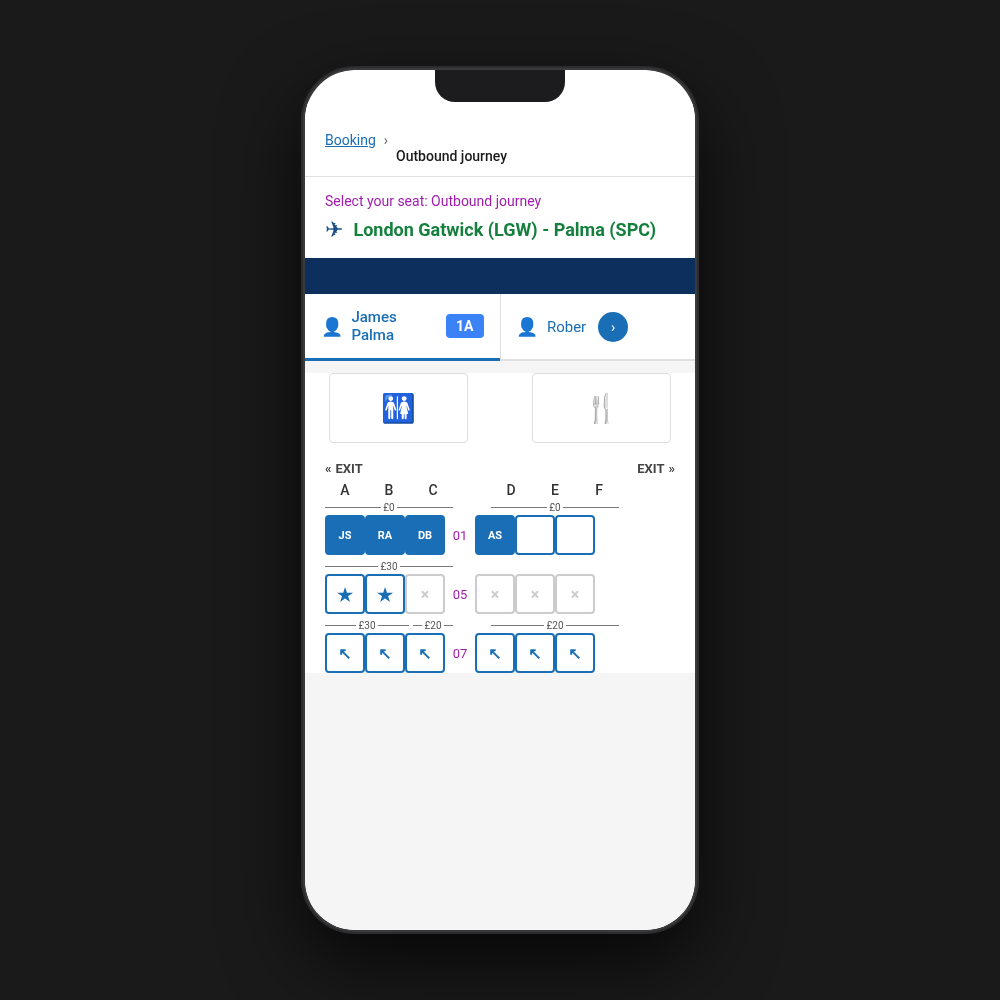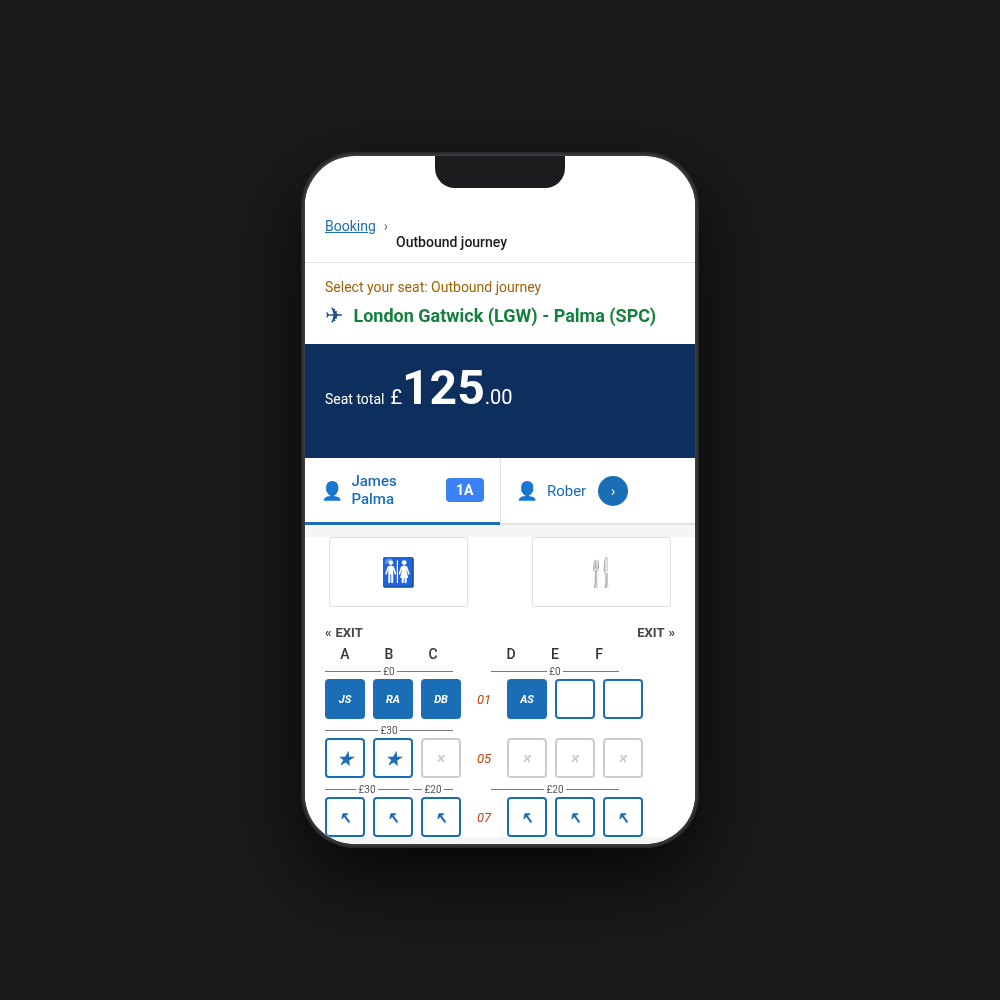--- a/index.html
+++ b/index.html
@@ -9,21 +9,21 @@
       display: flex;
       justify-content: center;
       align-items: center;
       width: 1000px;
       height: 1000px;
       font-family: -apple-system, BlinkMacSystemFont, 'Segoe UI', Roboto, sans-serif;
     }
 
     .phone-frame {
       width: 390px;
-      height: 688px;
+      height: 860px;
       background: #1c1c1e;
       border-radius: 50px;
       position: relative;
       box-shadow: 
         0 0 0 2px #3a3a3c,
         0 0 0 4px #2c2c2e,
         0 30px 80px rgba(0,0,0,0.8);
       overflow: hidden;
     }
 
@@ -87,21 +87,21 @@
       margin-top: 32px;
     }
 
     
     .flight-info {
       background: white;
       padding: 16px 20px;
     }
 
     .flight-subtitle {
-      color: #a16207;
+      color: #a21caf;
       font-size: 14px;
       margin-bottom: 8px;
     }
 
     .flight-route {
       display: flex;
       align-items: center;
       gap: 10px;
     }
 
@@ -286,24 +286,23 @@
       text-align: center;
     }
 
     .col-spacer {
       
     }
 
     .seat-row {
       display: grid;
       grid-template-columns: 40px 40px 40px 30px 40px 40px 40px;
-      gap: 8px;
+      gap: 0;
       margin-bottom: 6px;
       align-items: center;
-      font-style: italic;
     }
 
     .seat {
       width: 40px;
       height: 40px;
       border-radius: 4px;
       display: flex;
       align-items: center;
       justify-content: center;
       font-size: 11px;
@@ -341,21 +340,21 @@
     .seat-restricted {
       background: white;
       border: 2px solid #1a6eb5;
       color: #1a6eb5;
       font-size: 14px;
     }
 
     .row-number {
       text-align: center;
       font-size: 13px;
-      color: #c2410c;
+      color: #a21caf;
       font-weight: 400;
     }
 
     .full-price-bracket {
       display: grid;
       grid-template-columns: 40px 40px 40px 30px 40px 40px 40px;
       gap: 4px;
       margin-bottom: 2px;
     }
 
@@ -403,28 +402,20 @@
 
       <div class="flight-info">
         <div class="flight-subtitle">Select your seat: Outbound journey</div>
         <div class="flight-route">
           <span class="plane-icon">✈</span>
           <span class="flight-route-text">London Gatwick (LGW) - Palma (SPC)</span>
         </div>
       </div>
 
       <div class="price-banner">
-        <div style="display:flex; align-items:baseline; gap:6px; margin-bottom:14px;">
-          <span style="color:white; font-size:14px;">Seat total</span>
-          <div class="price-value">
-            <span class="price-currency">£</span>
-            <span class="price-amount">125</span>
-            <span class="price-cents">.00</span>
-          </div>
-        </div>
       </div>
 
       <div class="passenger-tabs">
         <div class="passenger-tab active">
           <span class="passenger-icon">👤</span>
           <span class="passenger-name">James Palma</span>
           <span class="seat-badge">1A</span>
         </div>
         <div class="passenger-tab" style="border-left:1px solid #e0e0e0;">
           <span class="passenger-icon" style="color:#aaa;">👤</span>

